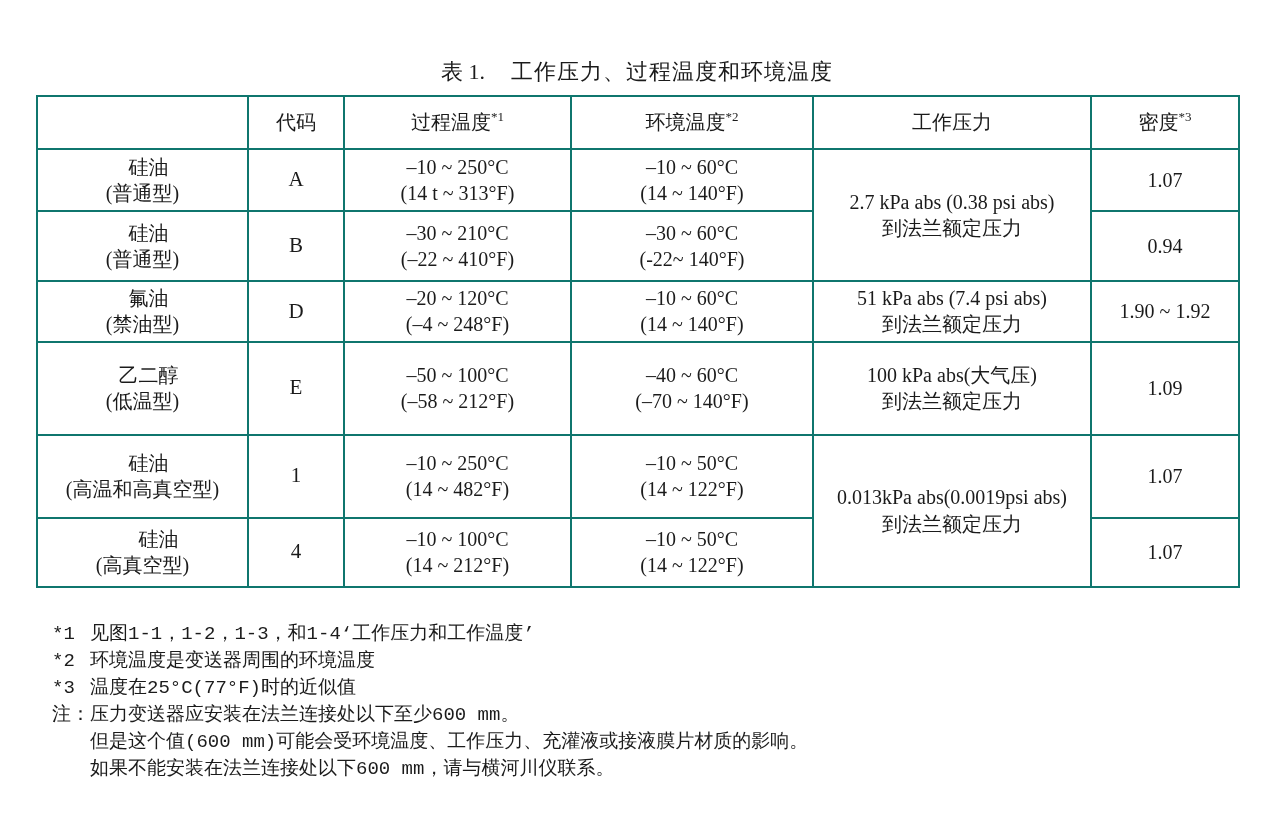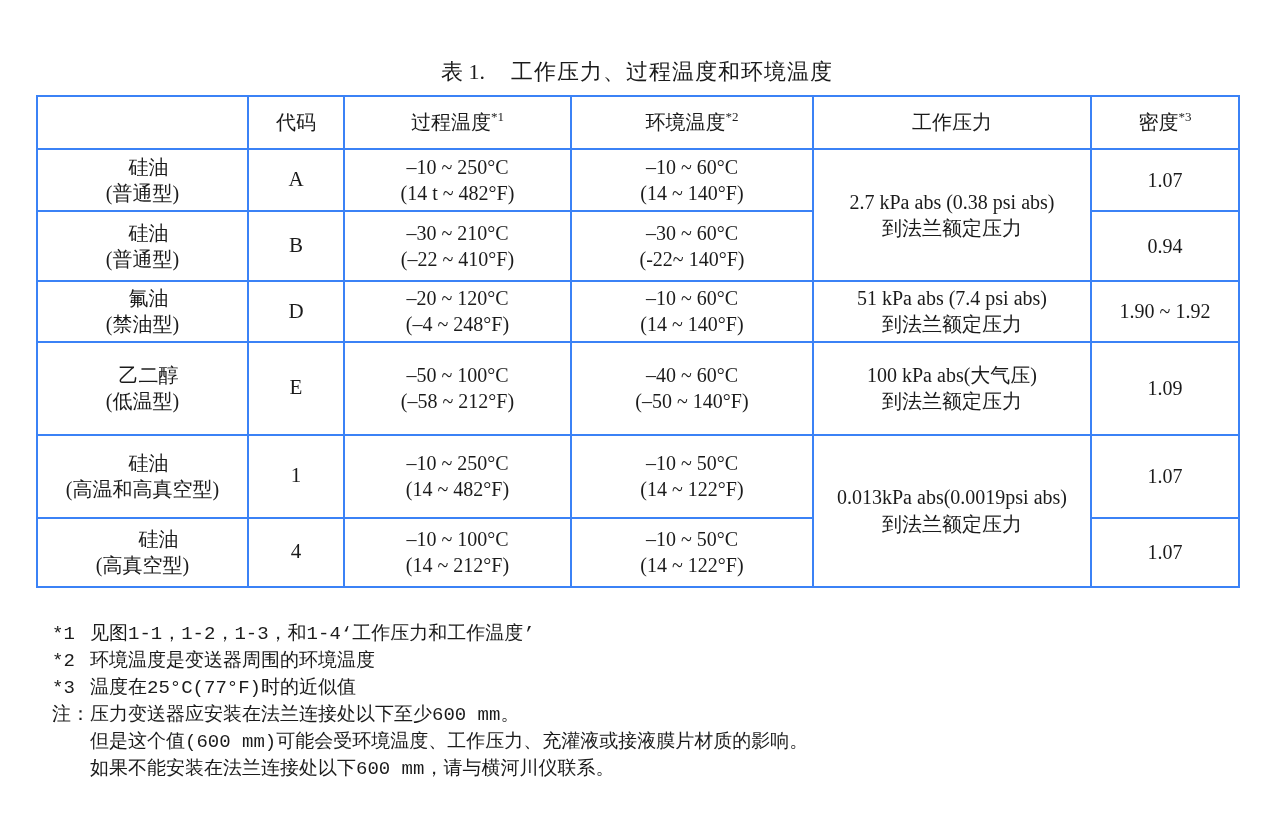--- a/index.html
+++ b/index.html
@@ -16,21 +16,21 @@
   .doc-title .cap-text{letter-spacing:1px;}
 
   
   table.spec{
     position:absolute;left:36px;top:95px;width:1202px;
     border-collapse:collapse;table-layout:fixed;
     font-family:"Liberation Serif","DejaVu Serif",serif;
     font-size:20px;color:#1b1b1b;
   }
   table.spec th,table.spec td{
-    border:2px solid #3b82f6;
+    border:2px solid #0f766e;
     text-align:center;vertical-align:middle;
     padding:3px 6px;line-height:1.32;
     font-weight:normal;overflow:hidden;
   }
   tr.hrow{height:53px;}
   tr.rA{height:62px;}
   tr.rB{height:70px;}
   tr.rD{height:60px;}
   tr.rE{height:93px;}
   tr.r1{height:83px;}
@@ -81,21 +81,21 @@
     </thead>
     <tbody>
       <tr class="rA">
         <td class="c-name">
           <div class="nl1">硅油</div>
           <div class="nl2">(普通型)</div>
         </td>
         <td class="c-code">A</td>
         <td>
           <div>–10 ~ 250°C</div>
-          <div>(14 t ~ 482°F)</div>
+          <div>(14 t ~ 313°F)</div>
         </td>
         <td>
           <div>–10 ~ 60°C</div>
           <div>(14 ~ 140°F)</div>
         </td>
         <td rowspan="2">
           <div>2.7 kPa abs (0.38 psi abs)</div>
           <div>到法兰额定压力</div>
         </td>
         <td>1.07</td>
@@ -144,21 +144,21 @@
           <div class="nl1">乙二醇</div>
           <div class="nl2">(低温型)</div>
         </td>
         <td class="c-code">E</td>
         <td>
           <div>–50 ~ 100°C</div>
           <div>(–58 ~ 212°F)</div>
         </td>
         <td>
           <div>–40 ~ 60°C</div>
-          <div>(–50 ~ 140°F)</div>
+          <div>(–70 ~ 140°F)</div>
         </td>
         <td>
           <div>100 kPa abs(大气压)</div>
           <div>到法兰额定压力</div>
         </td>
         <td>1.09</td>
       </tr>
 
       <tr class="r1">
         <td class="c-name">

